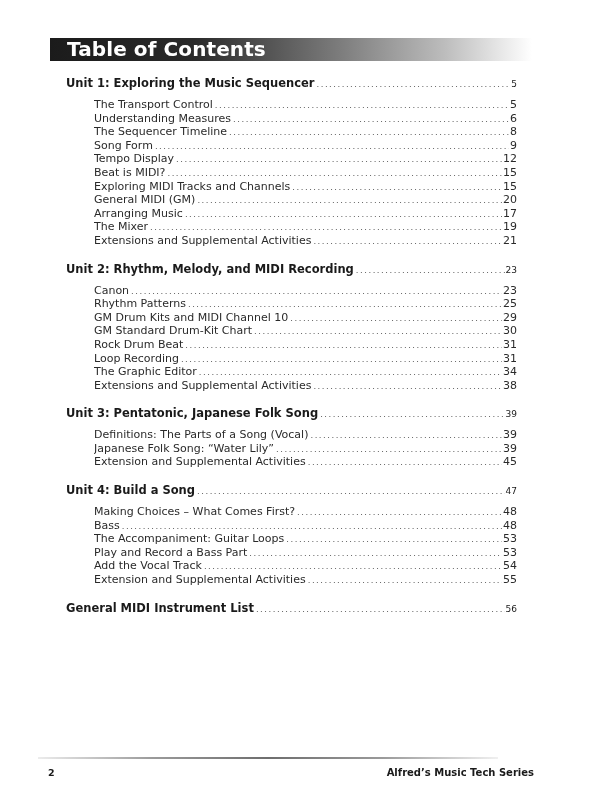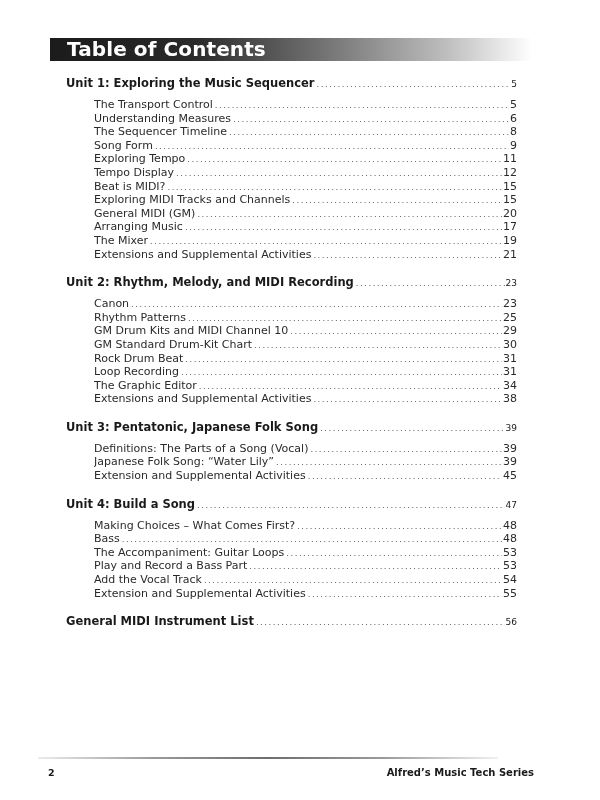--- a/index.html
+++ b/index.html
@@ -76,25 +76,20 @@
         <span class="label">The Sequencer Timeline</span>
         <span class="dots"></span>
         <span class="page">8</span>
       </div>
       <div class="row entry">
         <span class="label">Song Form</span>
         <span class="dots"></span>
         <span class="page">9</span>
       </div>
       <div class="row entry">
-        <span class="label">Exploring Tempo</span>
-        <span class="dots"></span>
-        <span class="page">11</span>
-      </div>
-      <div class="row entry">
         <span class="label">Tempo Display</span>
         <span class="dots"></span>
         <span class="page">12</span>
       </div>
       <div class="row entry">
         <span class="label">Beat is MIDI?</span>
         <span class="dots"></span>
         <span class="page">15</span>
       </div>
       <div class="row entry">

